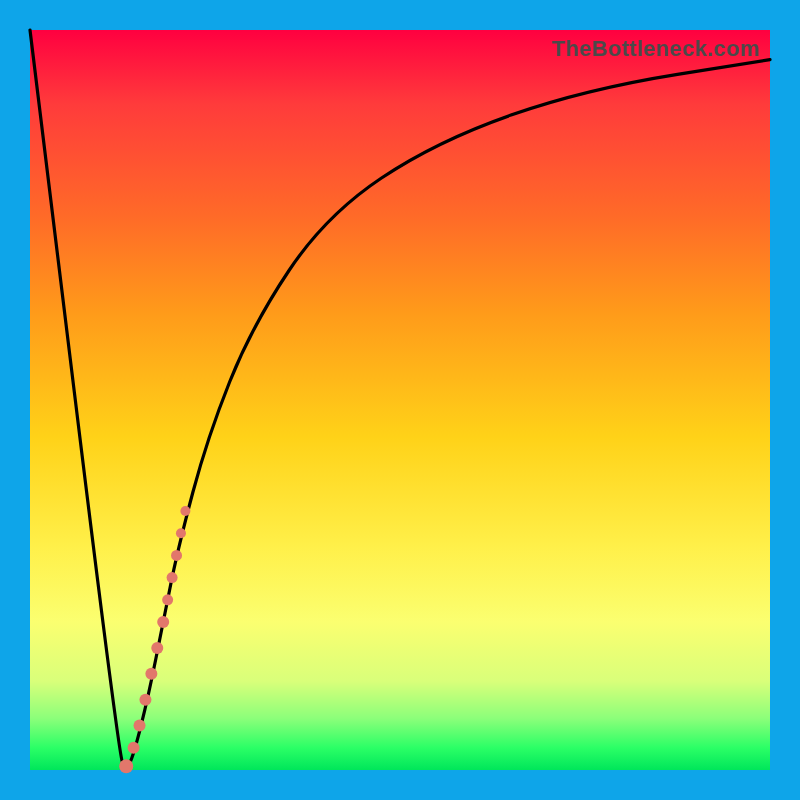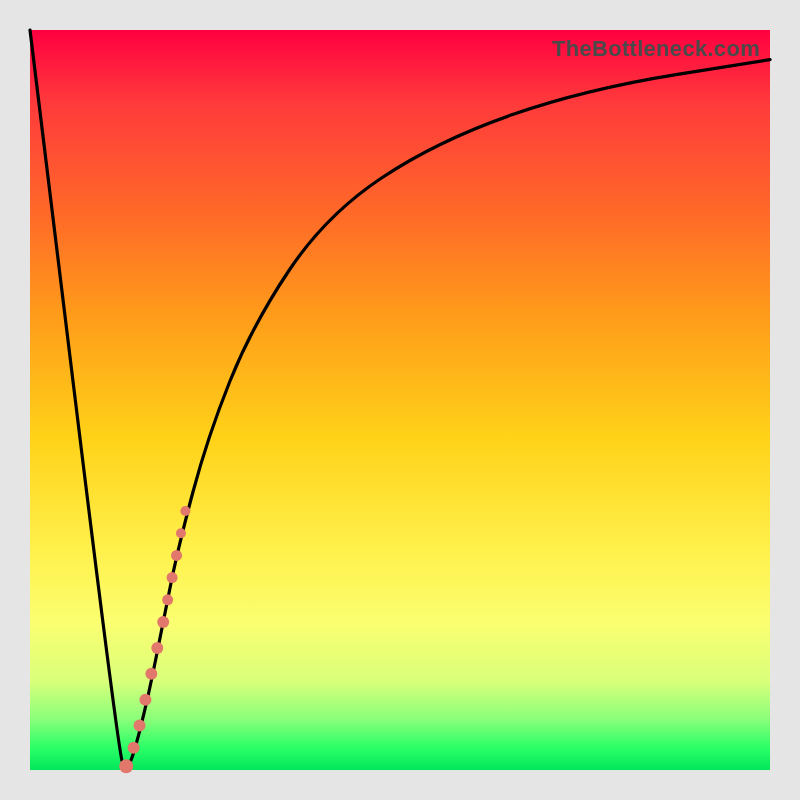--- a/index.html
+++ b/index.html
@@ -8,21 +8,21 @@
     width: 800px;
     height: 800px;
     overflow: hidden;
     background: #000;
     font-family: Arial, Helvetica, sans-serif;
   }
   .frame {
     position: relative;
     width: 800px;
     height: 800px;
-    background: #e5e5e5;
+    background: #0ea5e9;
   }
   .plot {
     position: absolute;
     left: 30px;
     top: 30px;
     width: 740px;
     height: 740px;
     background: linear-gradient(
       to bottom,
       #ff0040 0%,

